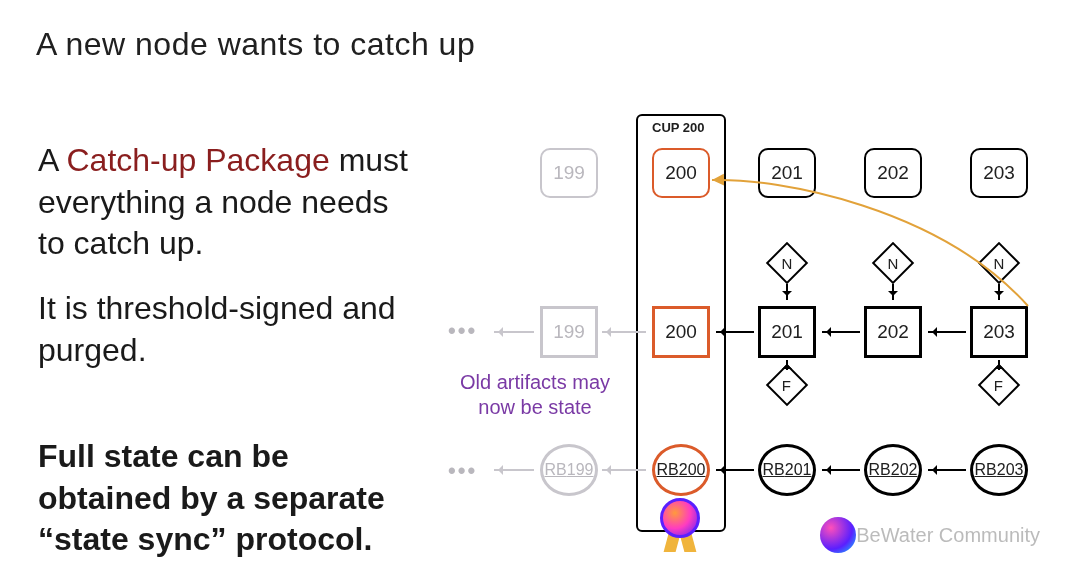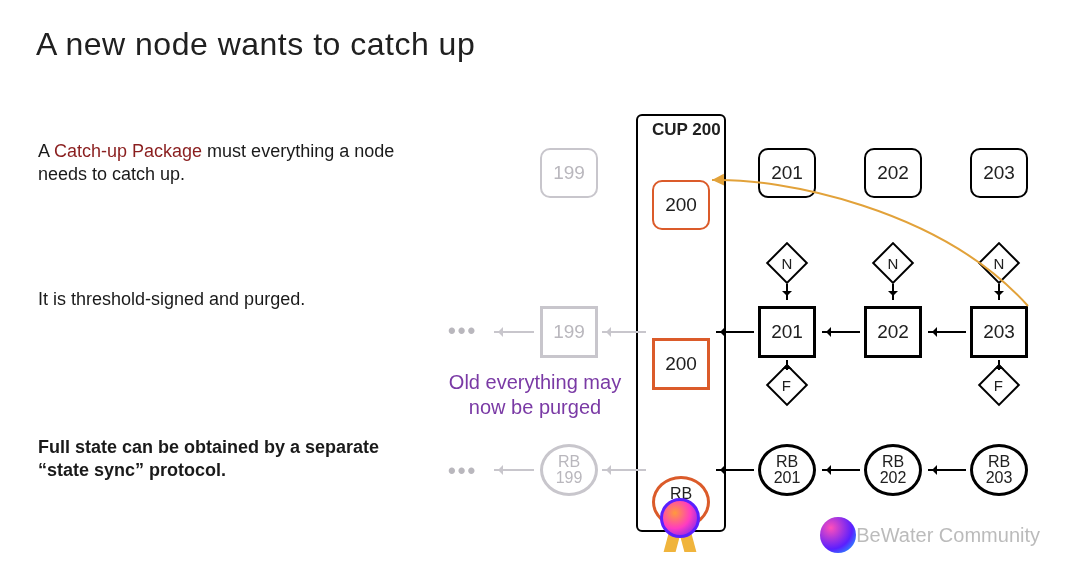--- a/index.html
+++ b/index.html
@@ -8,37 +8,37 @@
     font-family: "Helvetica Neue", Arial, sans-serif;
     background: #fff; position: relative;
     color: #202020;
   }
   .title {
     position: absolute; left: 36px; top: 26px;
     font-size: 32px; font-weight: 400; letter-spacing: 0.5px;
   }
   .para {
     position: absolute; left: 38px;
-    font-size: 18px; line-height: 1.3;
+    font-size: 32px; line-height: 1.3;
     font-weight: 400; color: #1a1a1a;
     width: 380px;
   }
   .p1 { top: 140px; }
   .p2 { top: 288px; }
   .p3 { top: 436px; font-weight: bold; }
   .highlight { color: #8a1e1e; }
   .caption {
     position: absolute; left: 440px; top: 370px;
     width: 190px; text-align: center;
     font-size: 20px; color: #7a3aa5; font-weight: 500;
     line-height:1.25;
   }
   .cup-label {
     position: absolute; left: 652px; top: 120px;
-    font-size: 17px; font-weight: 700; text-align: center;
+    font-size: 13px; font-weight: 700; text-align: center;
   }
   .cup-box {
     position: absolute; left: 636px; top: 114px;
     width: 90px; height: 418px;
     border: 2.5px solid #000; border-radius: 6px;
     background: transparent;
   }
   
   .rsq {
     position: absolute; width: 58px; height: 50px;
@@ -48,32 +48,32 @@
   }
   .sq {
     position: absolute; width: 58px; height: 52px;
     border: 3px solid #000;
     display:flex; align-items:center; justify-content:center;
     font-size: 19px; background:#fff;
   }
   .circ {
     position: absolute; width: 58px; height: 52px;
     border: 3px solid #000; border-radius: 50%;
-    display:flex; flex-direction:column; align-items:center; justify-content:center;
-    font-size: 16px; line-height:1.0; background:#fff; text-align:center;
+    display:flex; flex-direction:row; align-items:center; justify-content:center;
+    font-size: 16px; line-height:1.0; background:#fff; text-align:center;text-decoration:underline;
   }
   .diamond {
     position: absolute; width: 30px; height: 30px;
     border: 2px solid #000; transform: rotate(45deg);
     background:#fff;
     display:flex; align-items:center; justify-content:center;
   }
   .diamond span { transform: rotate(-45deg); font-size:15px; font-weight:500;}
   .faded { border-color: #c8c6cc !important; color:#b9b7bd !important;text-align:center; }
-  .orange { border-color: #db5b2a !important; margin-top: 32px; }
+  .orange { border-color: #db5b2a !important; }
   .ellipsis { position:absolute; font-size:22px; color:#b9b7bd; font-weight:700; letter-spacing:2px;}
   .arrow {
     position:absolute; height:2px; background:#000;
   }
   .arrow::before{
     content:""; position:absolute; left:-1px; top:-4px;
     border: 5px solid transparent; border-right-color:#000;
   }
   .arrow.faded-a { background:#c8c6cc; }
   .arrow.faded-a::before{ border-right-color:#c8c6cc; }
@@ -114,21 +114,21 @@
 <body>
 
 <div class="title">A new node wants to catch up</div>
 
 <div class="para p1">
   <span>A </span><span class="highlight">Catch-up Package</span><span> must everything a node needs to catch up.</span>
 </div>
 <div class="para p2">It is threshold-signed and purged.</div>
 <div class="para p3">Full state can be obtained by a separate “state sync” protocol.</div>
 
-<div class="caption">Old everything may now be purged</div>
+<div class="caption">Old artifacts may now be state</div>
 
 <div class="cup-box"></div>
 <div class="cup-label">CUP 200</div>
 
 <div class="rsq faded" style="left:540px; top:148px;">199</div>
 <div class="rsq orange" style="left:652px; top:148px;">200</div>
 <div class="rsq" style="left:758px; top:148px;">201</div>
 <div class="rsq" style="left:864px; top:148px;">202</div>
 <div class="rsq" style="left:970px; top:148px;">203</div>
 

